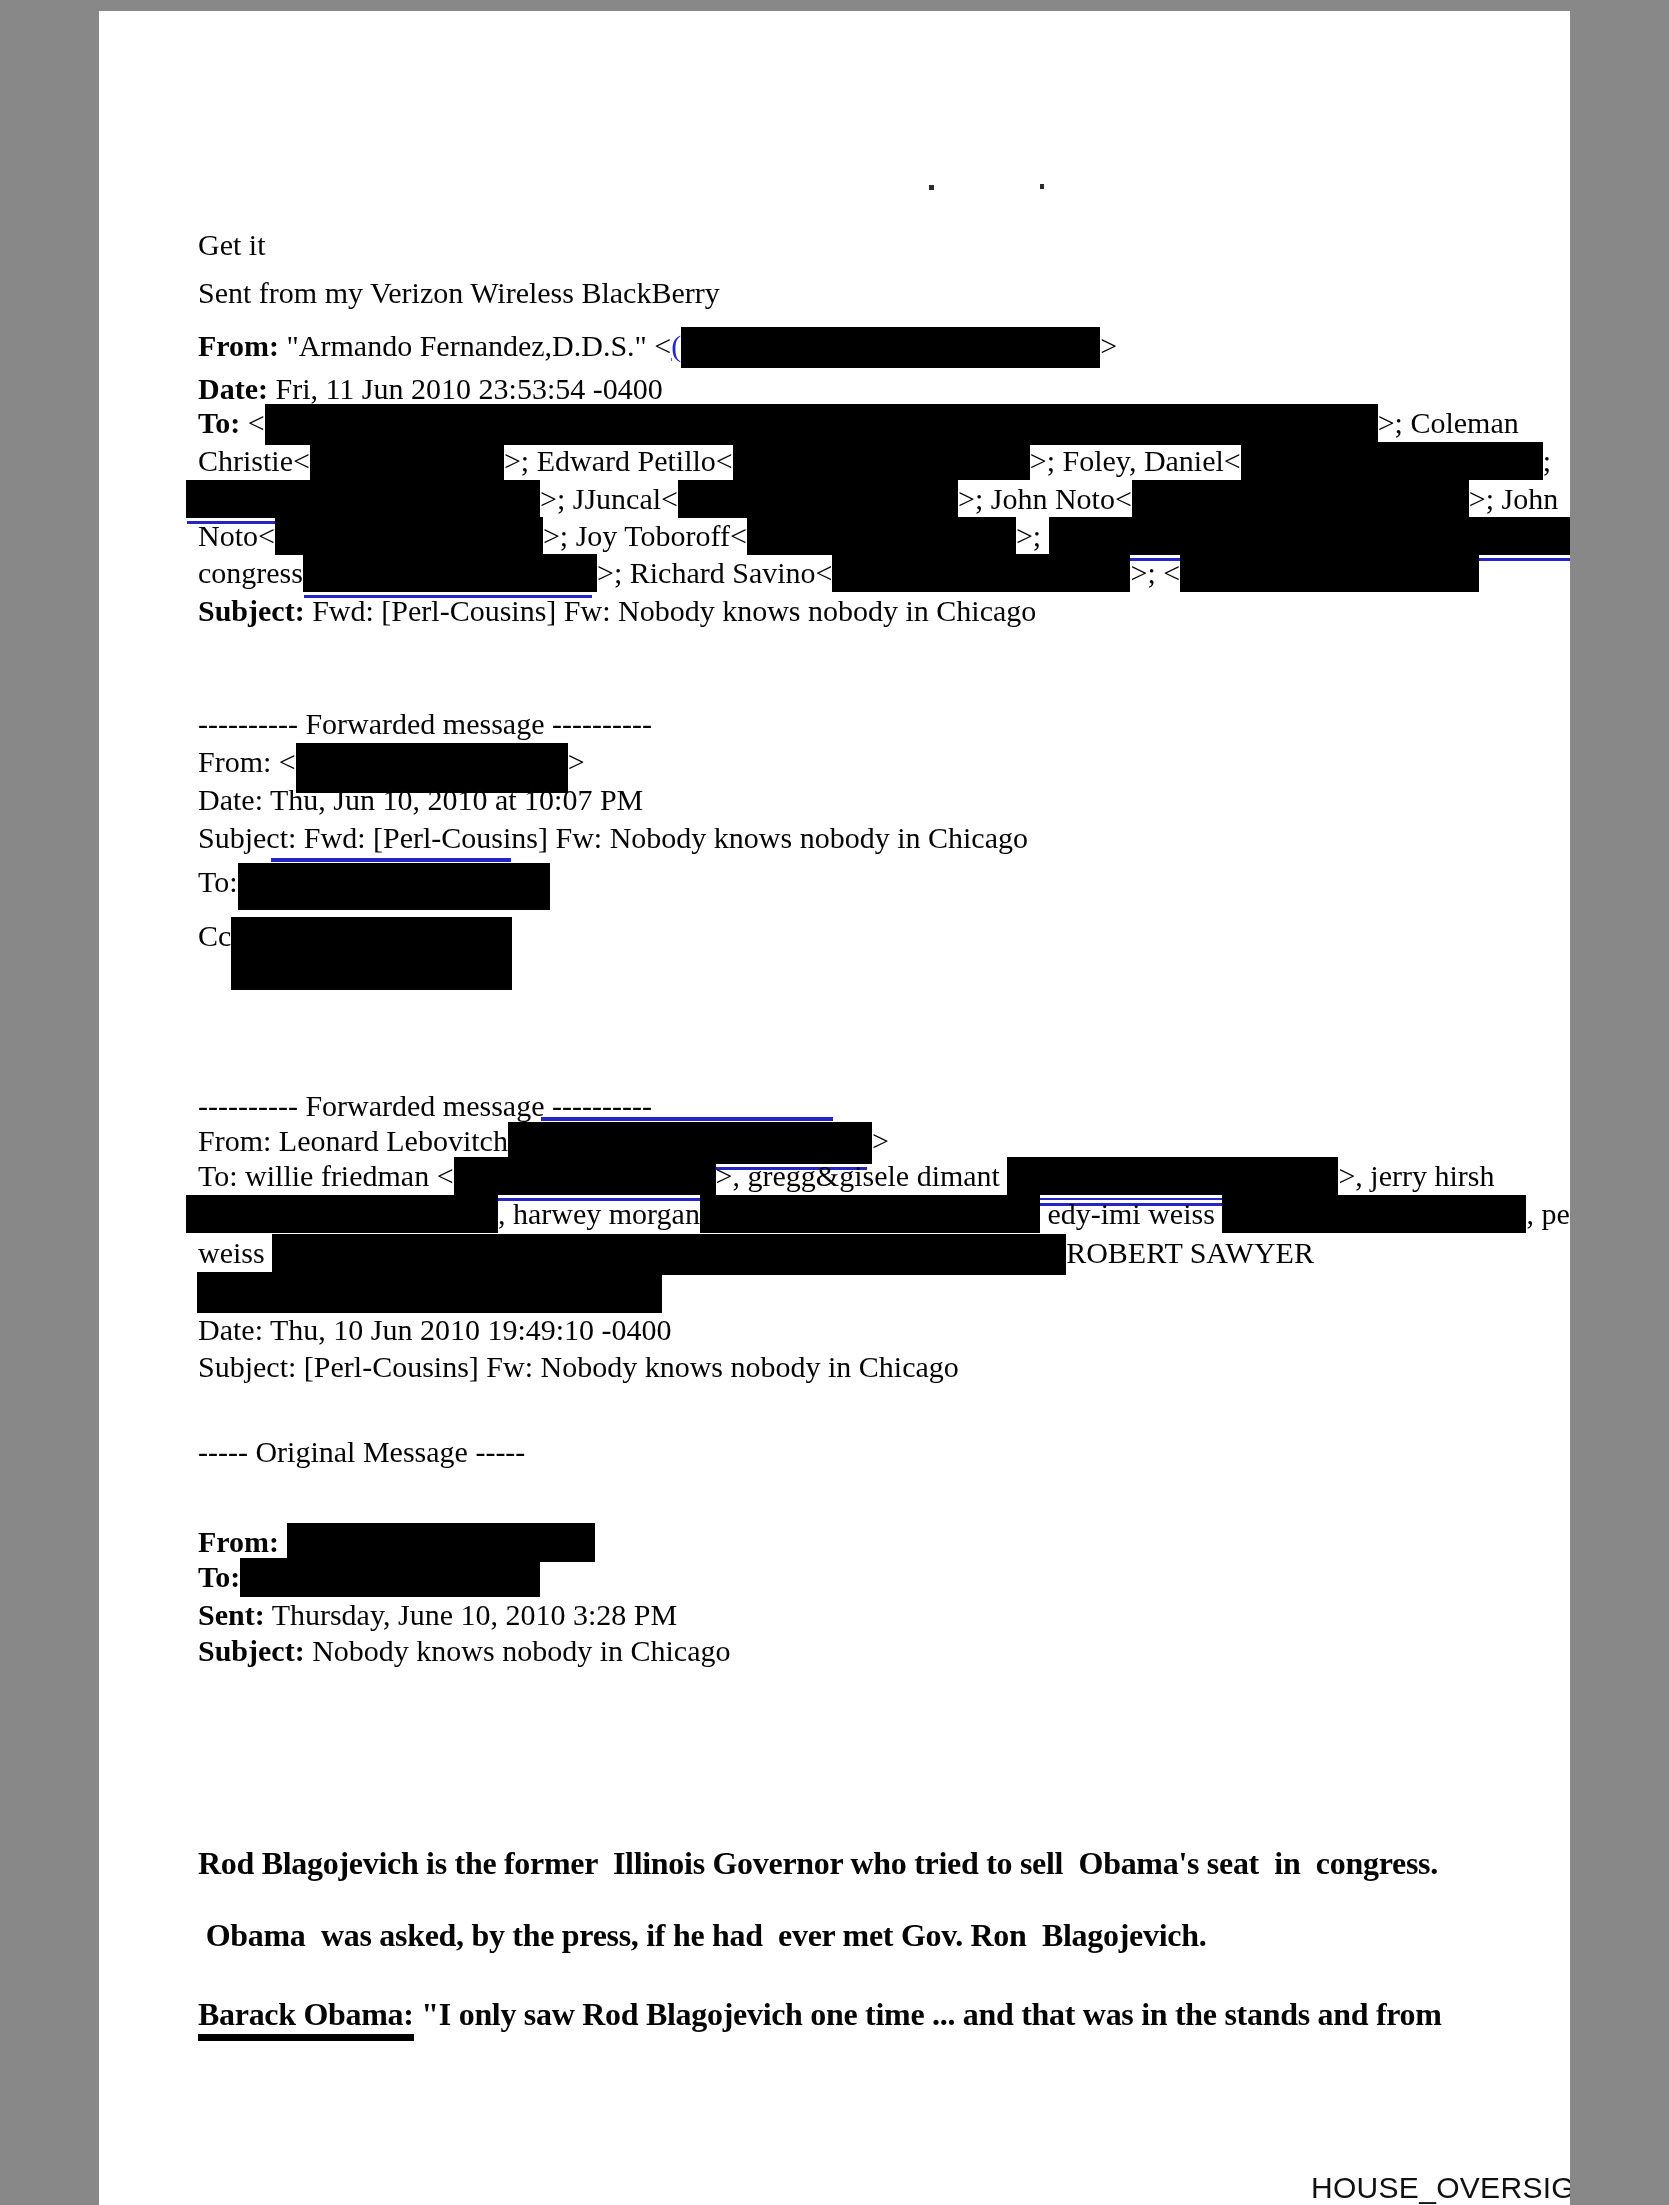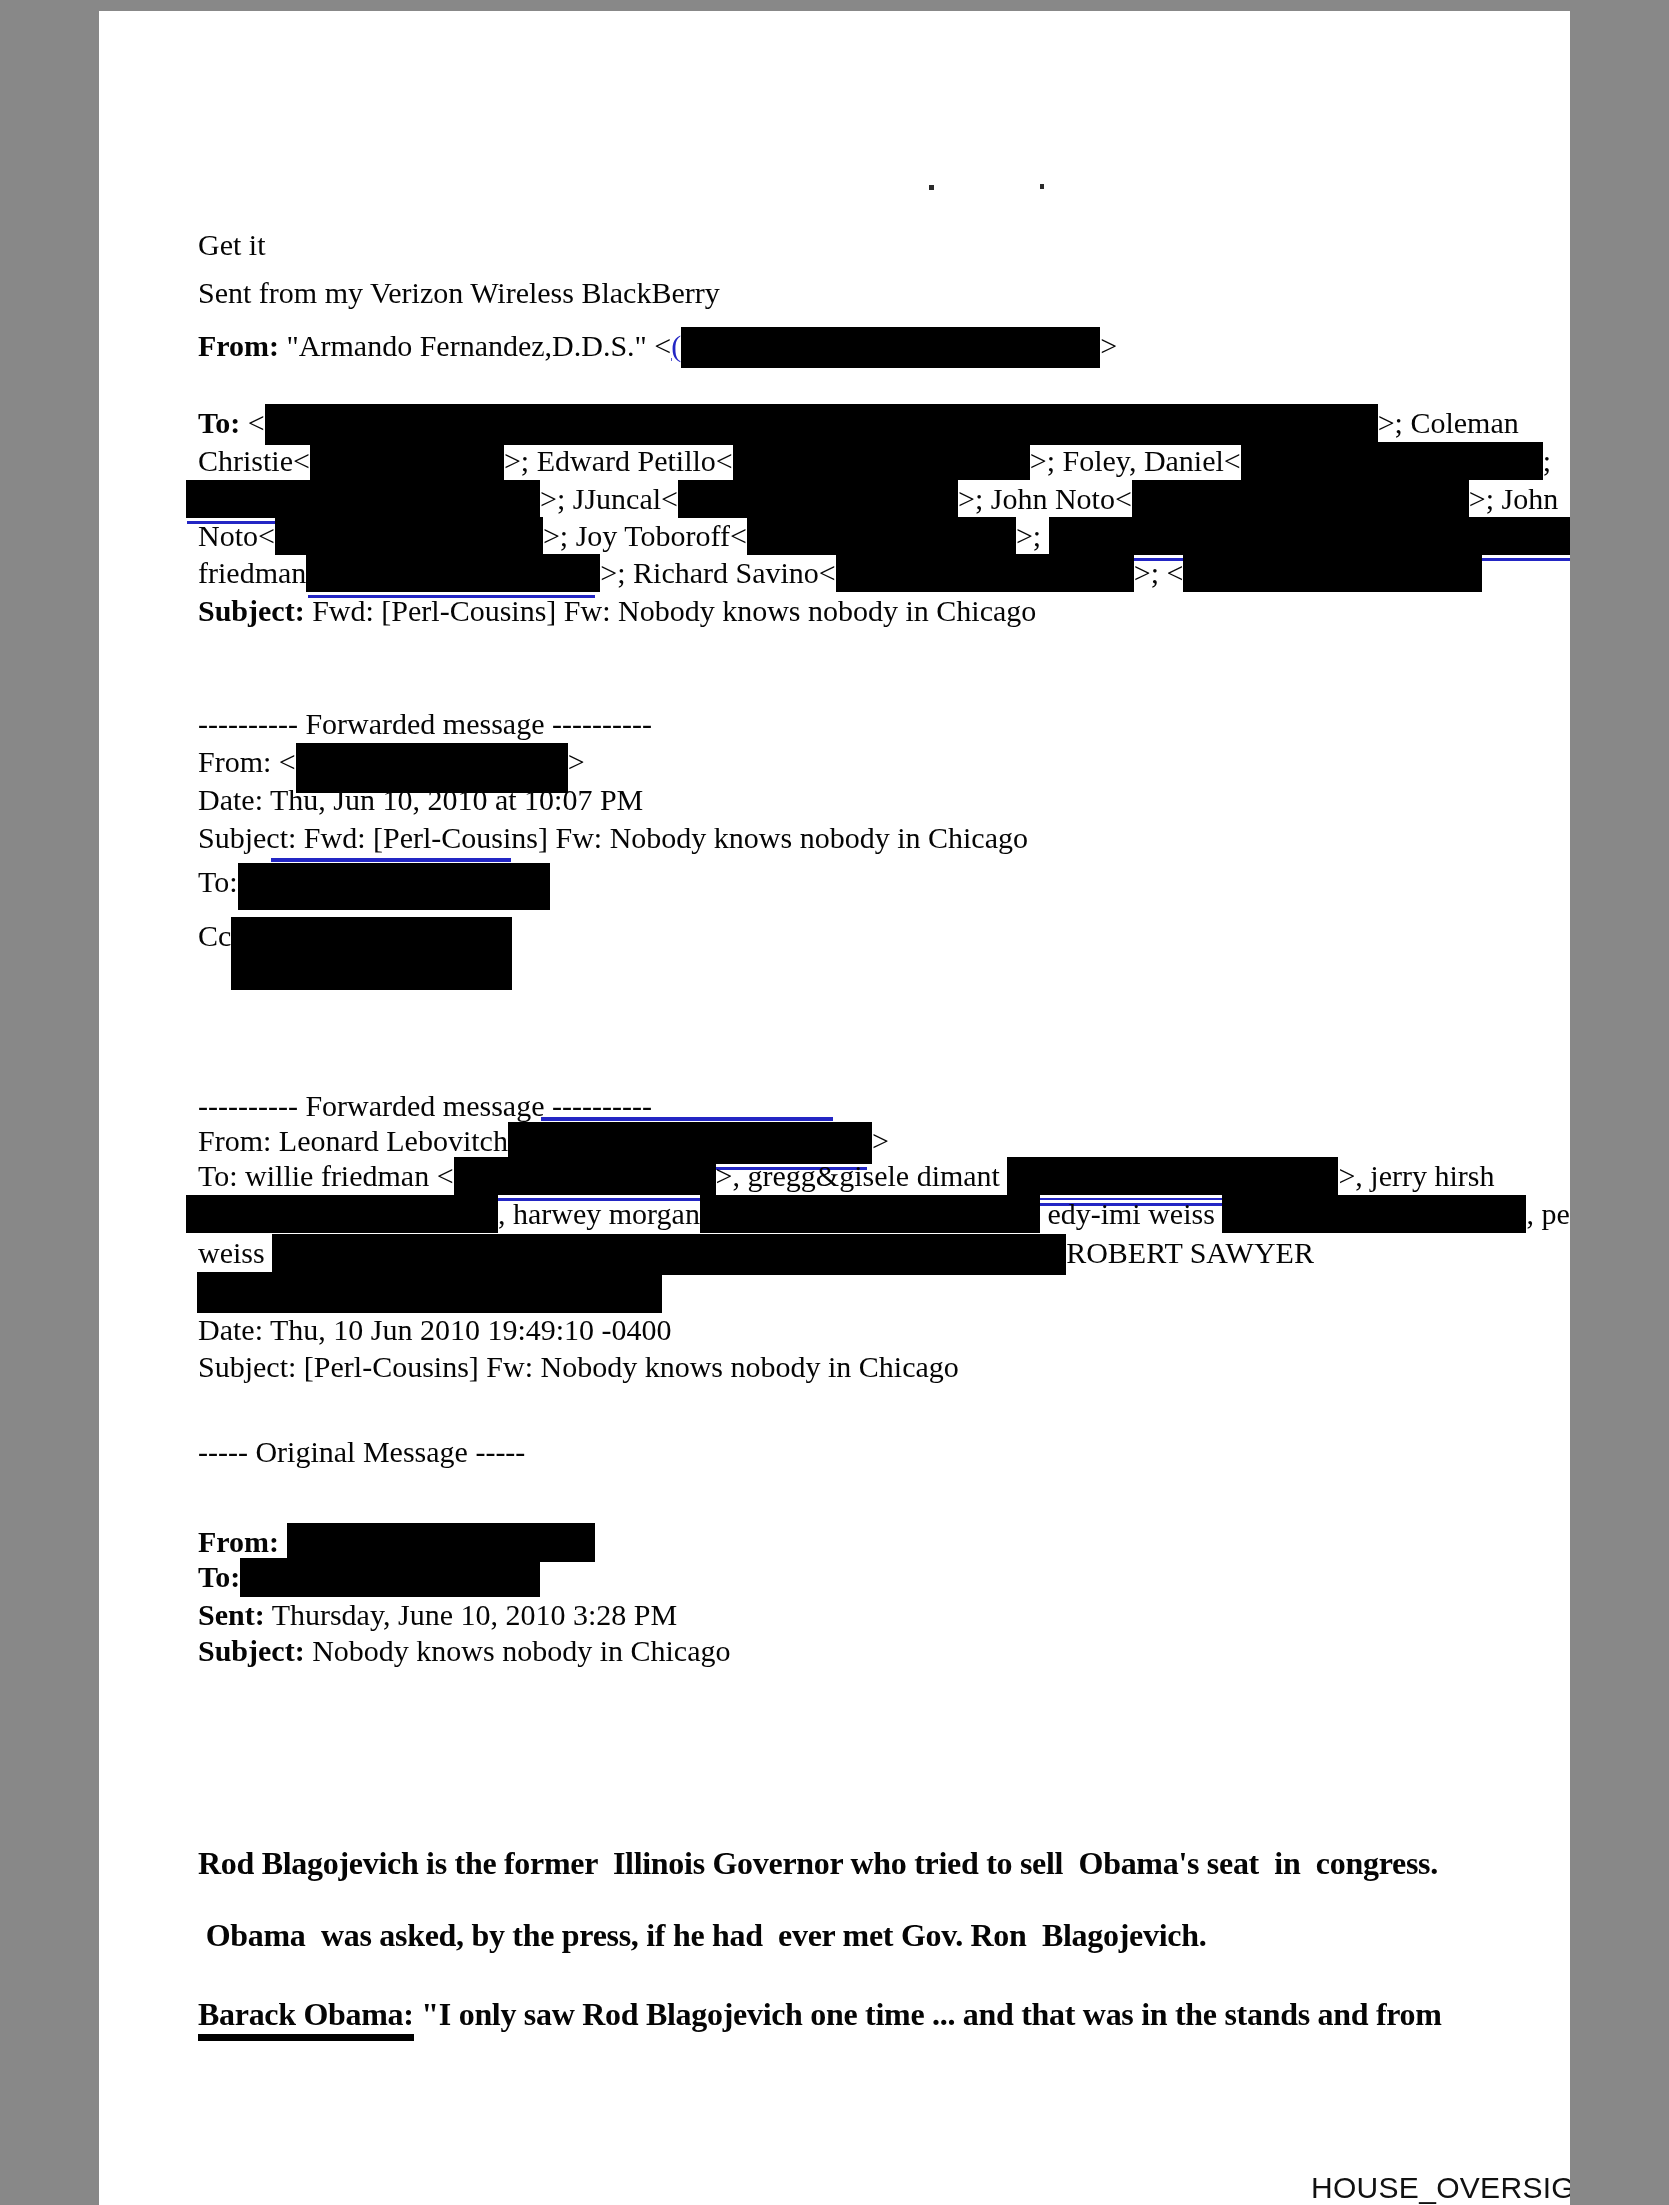--- a/index.html
+++ b/index.html
@@ -36,30 +36,31 @@
 
   <div class="speck" style="left:830px;top:174px;width:4.6px;height:5.2px;"></div>
   <div class="speck" style="left:941px;top:173px;width:3.9px;height:4.6px;"></div>
 
   <div class="line" style="top:215px;"><span>Get it</span></div>
 
   <div class="line" style="top:263px;"><span>Sent from my Verizon Wireless BlackBerry</span></div>
 
   <div class="line" style="top:316px;"><span class="b">From:</span><span> "Armando Fernandez,D.D.S." &lt;</span><span class="blue">(</span><span class="redact" style="width:419px;height:41px;"></span><span>&gt;</span></div>
 
+  <div class="line" style="top:359px;"><span class="b">Date:</span><span> Fri, 11 Jun 2010 23:53:54 -0400</span></div>
 
   <div class="line" style="top:393px;"><span class="b">To:</span><span> &lt;</span><span class="redact" style="width:1113px;height:41px;"></span><span>&gt;; Coleman</span></div>
 
   <div class="line" style="top:431px;"><span>Christie&lt;</span><span class="redact u2" style="width:194px;"></span><span>&gt;; Edward Petillo&lt;</span><span class="redact" style="width:297px;"></span><span>&gt;; Foley, Daniel&lt;</span><span class="redact" style="width:302px;"></span><span>;</span></div>
 
   <div class="line" style="top:469px;left:87px;"><span class="redact u1" style="width:354px;"></span><span>&gt;; JJuncal&lt;</span><span class="redact" style="width:280px;"></span><span>&gt;; John Noto&lt;</span><span class="redact u1" style="width:337px;"></span><span>&gt;; John</span></div>
 
   <div class="line" style="top:506px;"><span>Noto&lt;</span><span class="redact" style="width:268px;"></span><span>&gt;; Joy Toboroff&lt;</span><span class="redact" style="width:269px;"></span><span>&gt;; </span><span class="redact u1" style="width:553px;"></span><span>;</span></div>
 
-  <div class="line" style="top:543px;"><span>friedman</span><span class="redact u1" style="width:294px;"></span><span>&gt;; Richard Savino&lt;</span><span class="redact" style="width:298px;"></span><span>&gt;; &lt;</span><span class="redact" style="width:299px;"></span></div>
+  <div class="line" style="top:543px;"><span>congress</span><span class="redact u1" style="width:294px;"></span><span>&gt;; Richard Savino&lt;</span><span class="redact" style="width:298px;"></span><span>&gt;; &lt;</span><span class="redact" style="width:299px;"></span></div>
 
   <div class="line" style="top:581px;"><span class="b">Subject:</span><span> Fwd: [Perl-Cousins] Fw: Nobody knows nobody in Chicago</span></div>
 
   <div class="line" style="top:694px;"><span>---------- Forwarded message ----------</span></div>
 
   <div class="line" style="top:732px;"><span>From: &lt;</span><span class="redact" style="width:272px;height:50px;"></span><span>&gt;</span></div>
 
   <div class="line" style="top:770px;"><span>Date: Thu, Jun 10, 2010 at 10:07 PM</span></div>
 
   <div class="line" style="top:808px;"><span>Subject: Fwd: [Perl-Cousins] Fw: Nobody knows nobody in Chicago</span></div>

